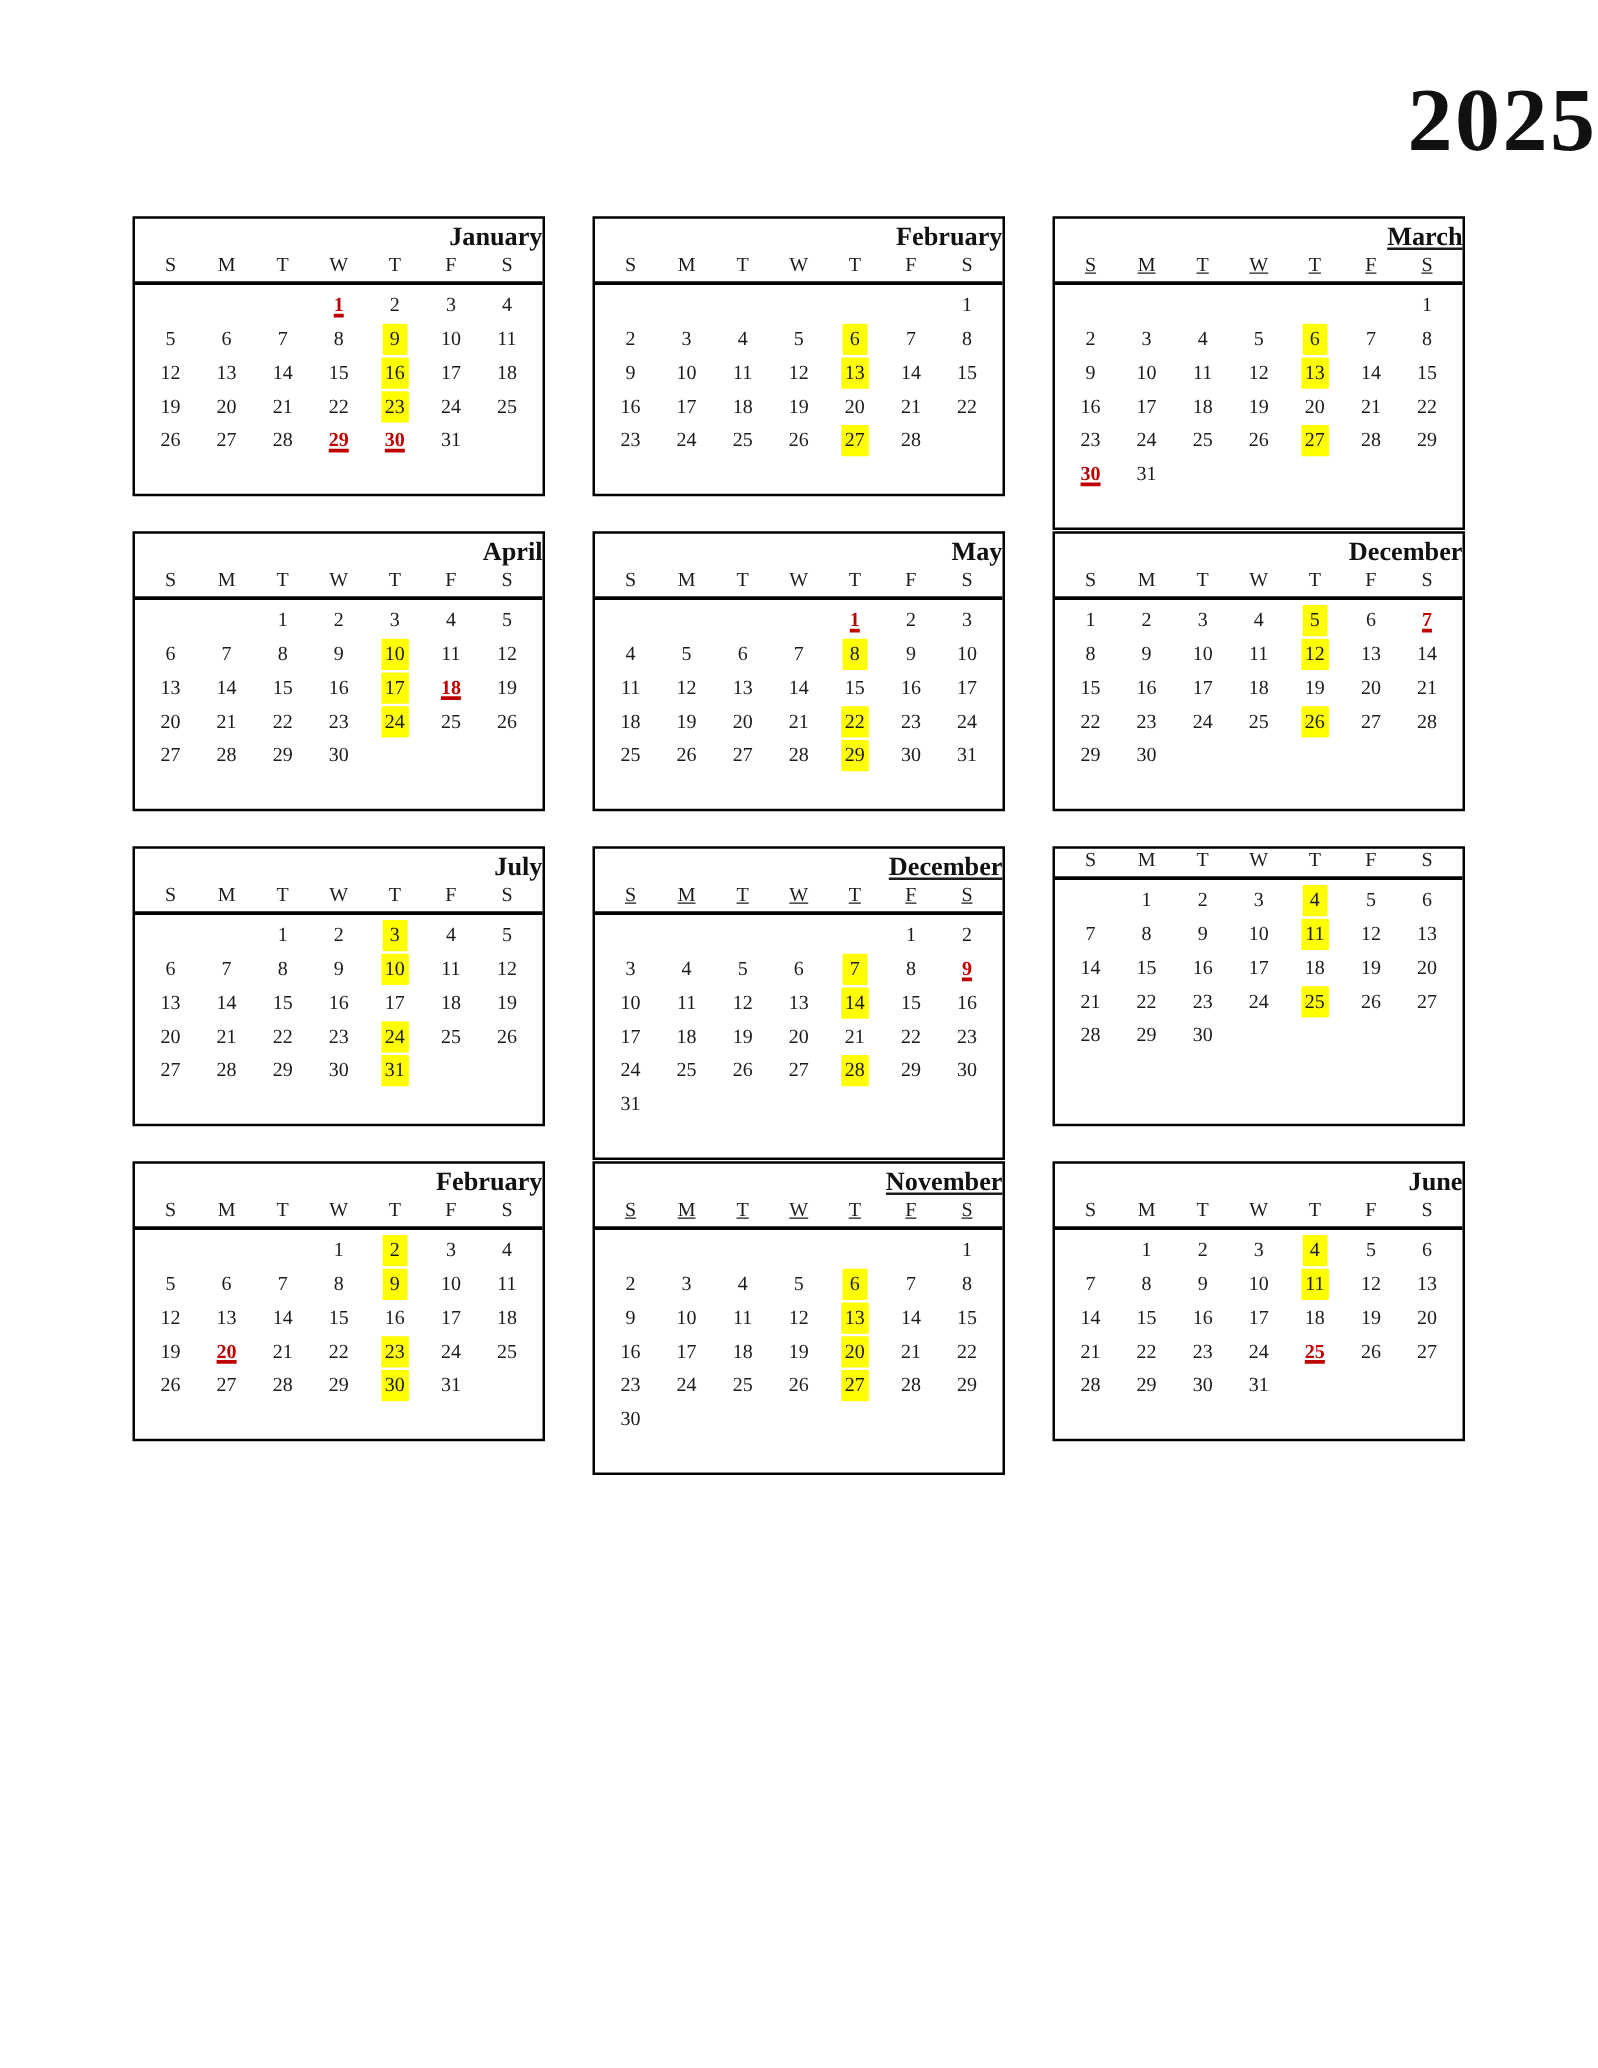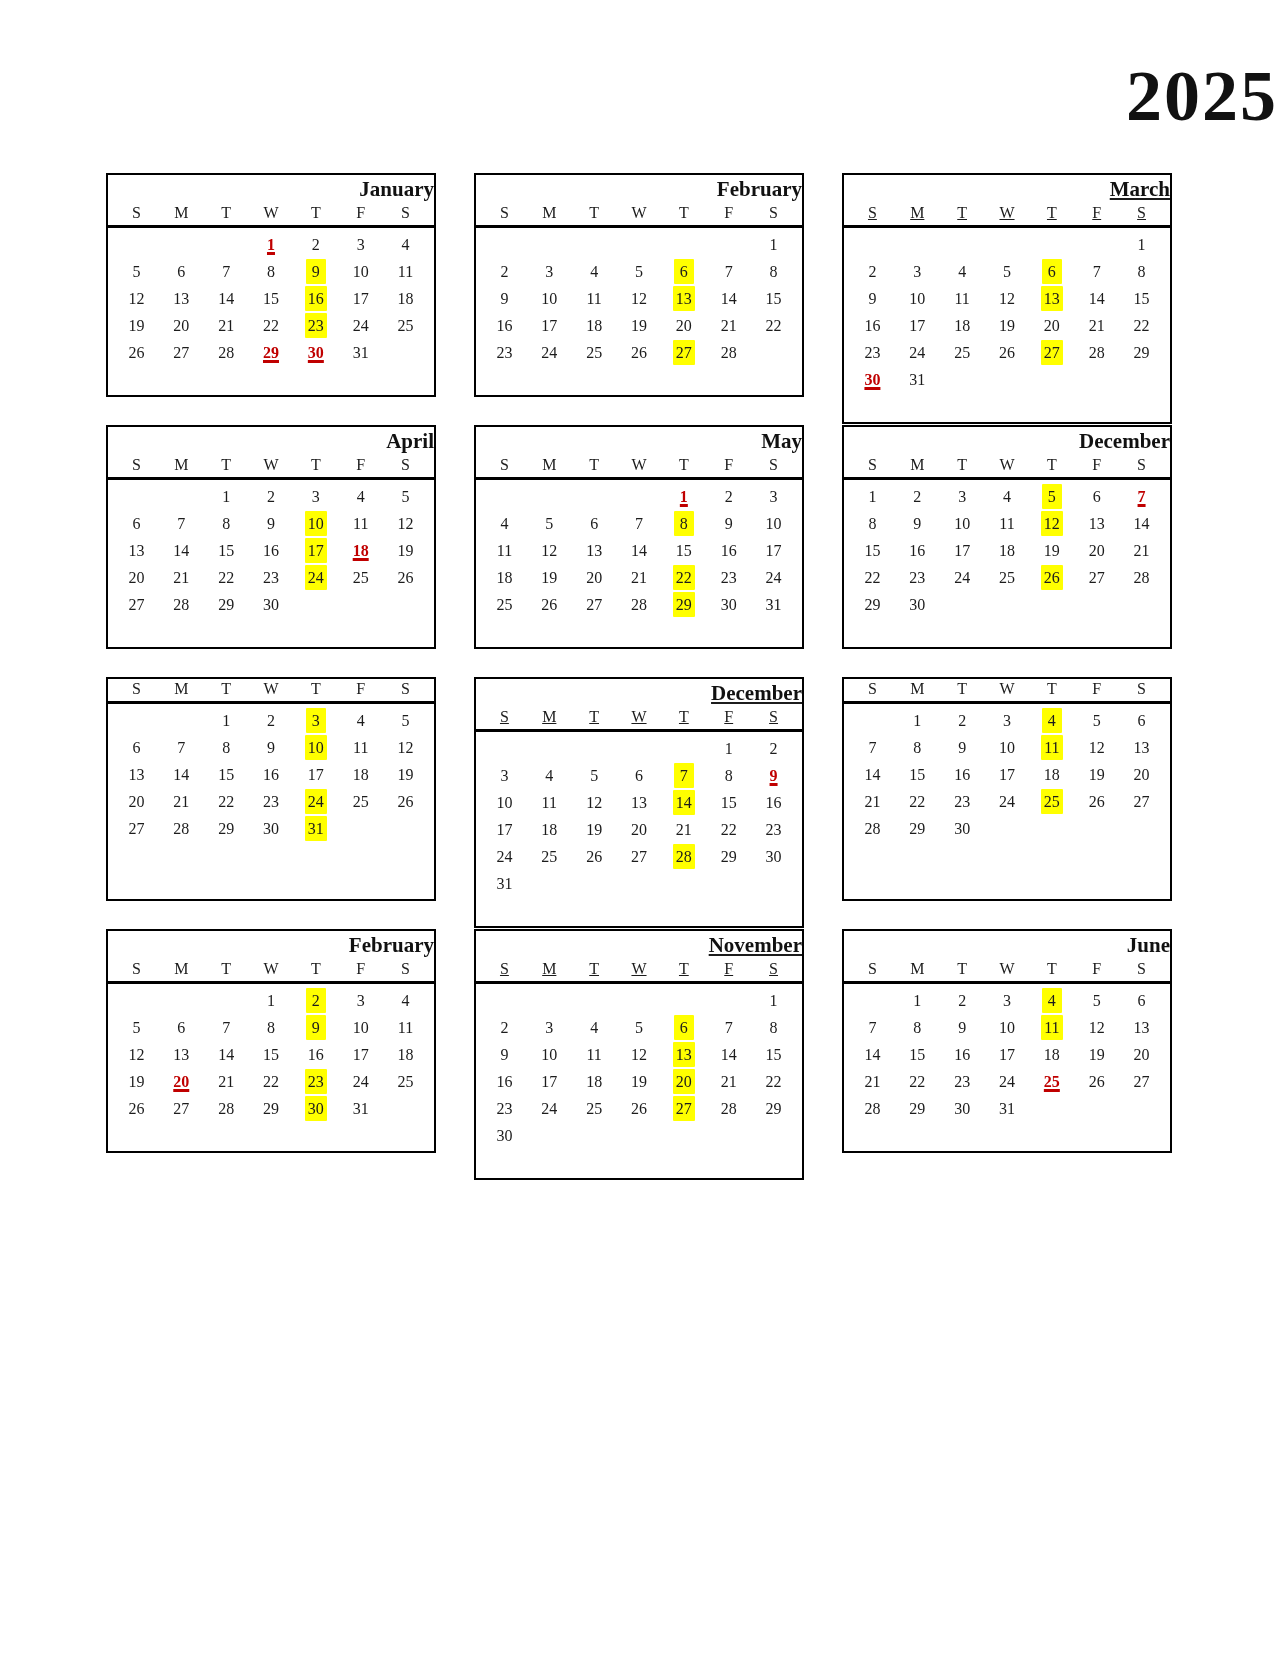--- a/index.html
+++ b/index.html
@@ -379,20 +379,21 @@
           <div class="day"><span class="num">24</span></div>
           <div class="day"><span class="num">25</span></div>
           <div class="day"><span class="num hl">26</span></div>
           <div class="day"><span class="num">27</span></div>
           <div class="day"><span class="num">28</span></div>
           <div class="day"><span class="num">29</span></div>
           <div class="day"><span class="num">30</span></div>
         </div>
       </div>
       <div class="month">
+        <div class="month-title">July</div>
         <div class="weekday-row">
           <div class="weekday">S</div>
           <div class="weekday">M</div>
           <div class="weekday">T</div>
           <div class="weekday">W</div>
           <div class="weekday">T</div>
           <div class="weekday">F</div>
           <div class="weekday">S</div>
         </div>
         <div class="days">

